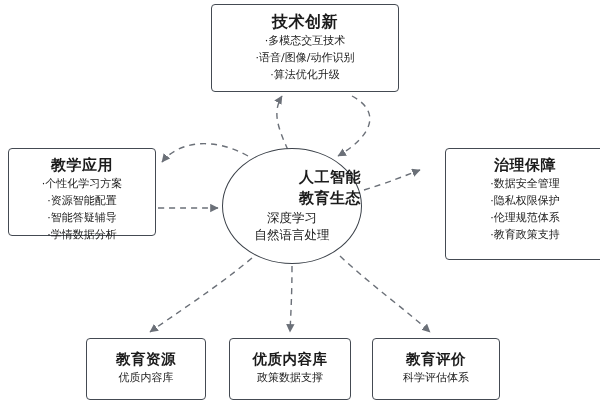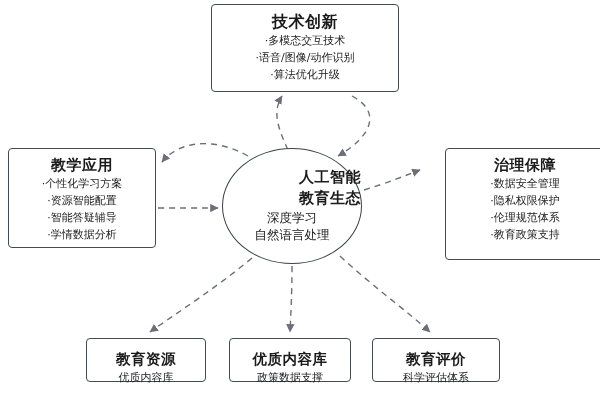--- a/index.html
+++ b/index.html
@@ -67,38 +67,38 @@
     border-color: #3c424a;
   }
   #node-center .title { font-size: 15px; line-height: 21px; text-align: right; }
   #node-center .sub { font-size: 12.5px; line-height: 17px; }
 
   
   #node-left {
     left: 8px;
     top: 148px;
     width: 148px;
-    height: 100px;
+    height: 88px;
     padding-top: 6px;
   }
 
   
   #node-right {
     left: 430px;
     top: 148px;
     width: 160px;
     height: 112px;
     padding-top: 6px;
     margin-left: 15px;
   }
 
   
   .node-bottom {
     top: 338px;
-    height: 44px;
+    height: 62px;
     padding-top: 10px;
   }
   #node-b1 { left: 86px;  width: 120px; }
   #node-b2 { left: 229px; width: 122px; }
   #node-b3 { left: 372px; width: 128px; }
   .node-bottom .title { font-size: 14.5px; }
   .node-bottom .line  { font-size: 11px; }
 </style>
 </head>
 <body>

